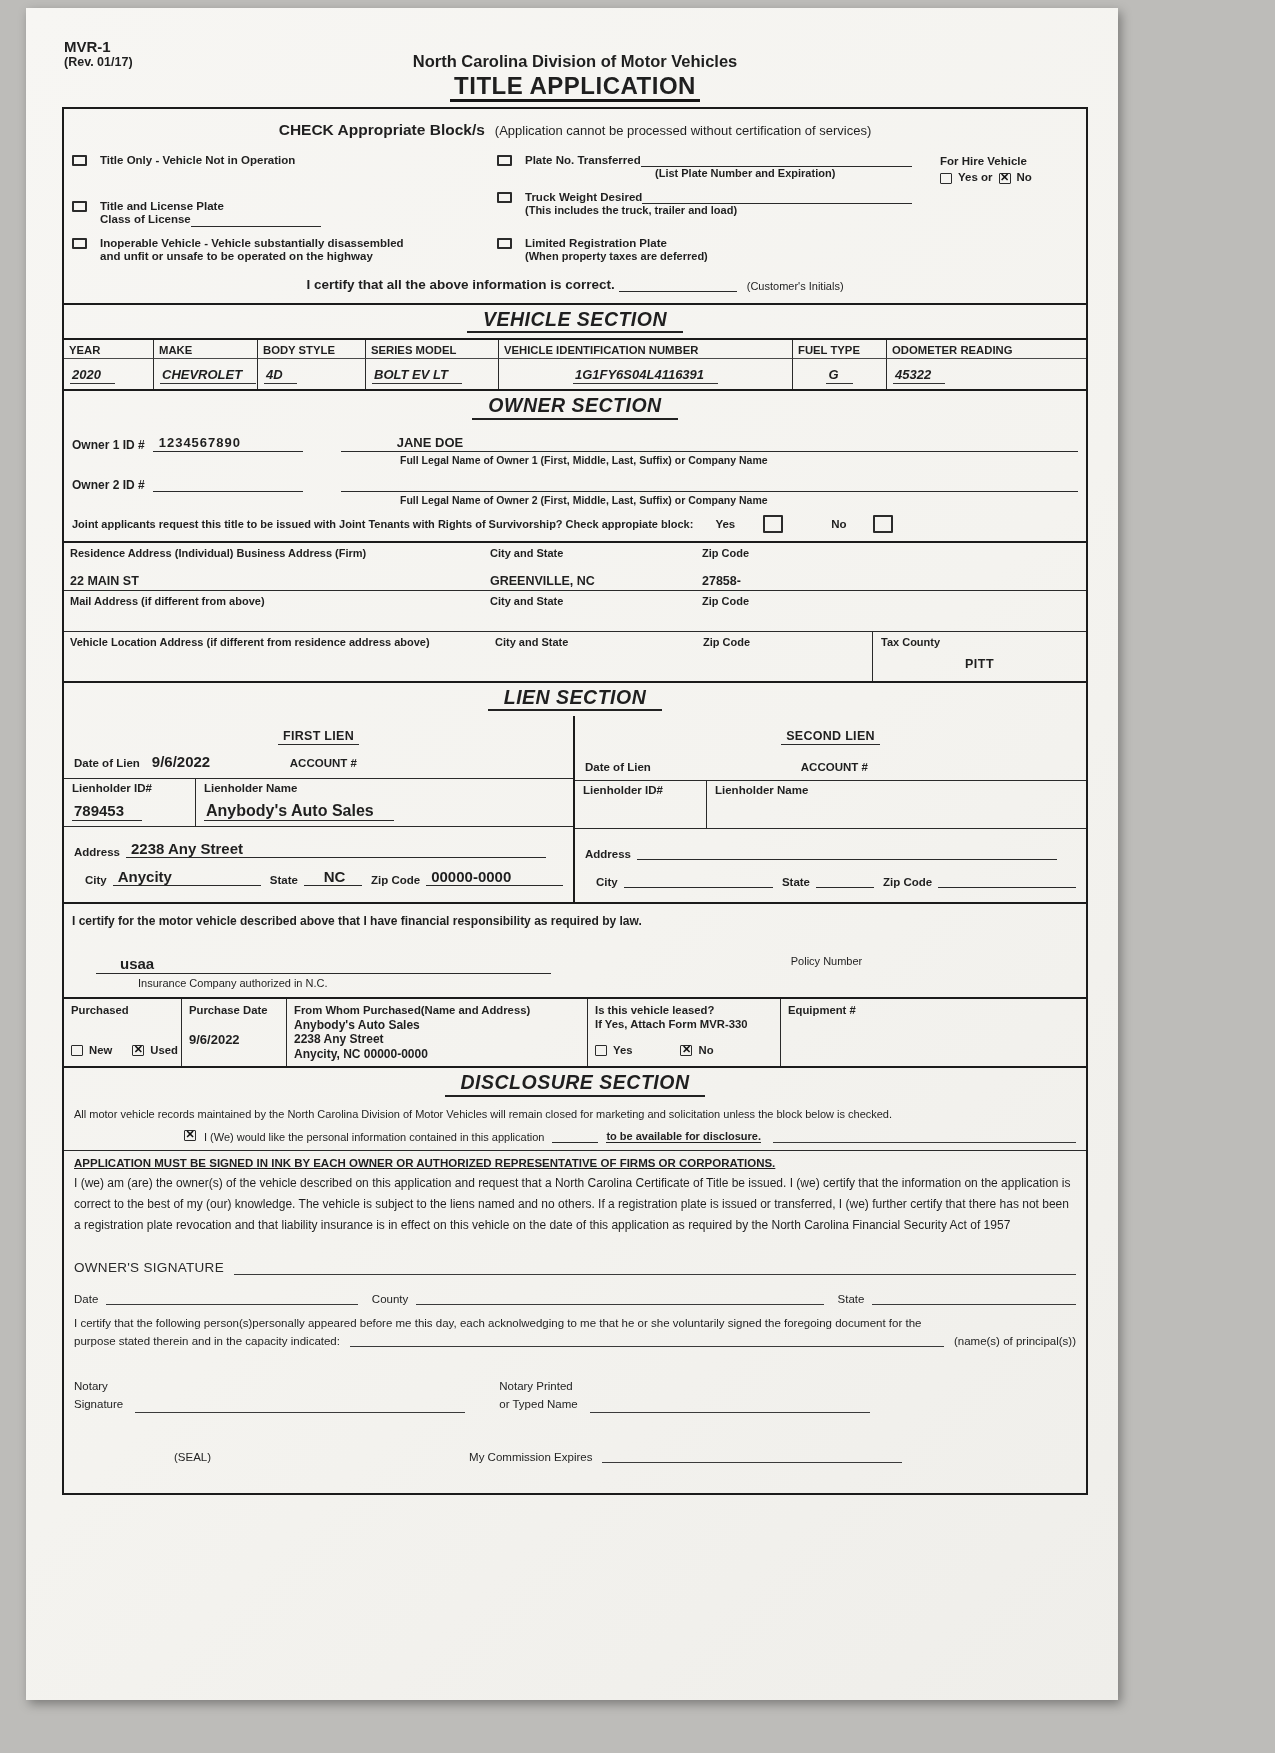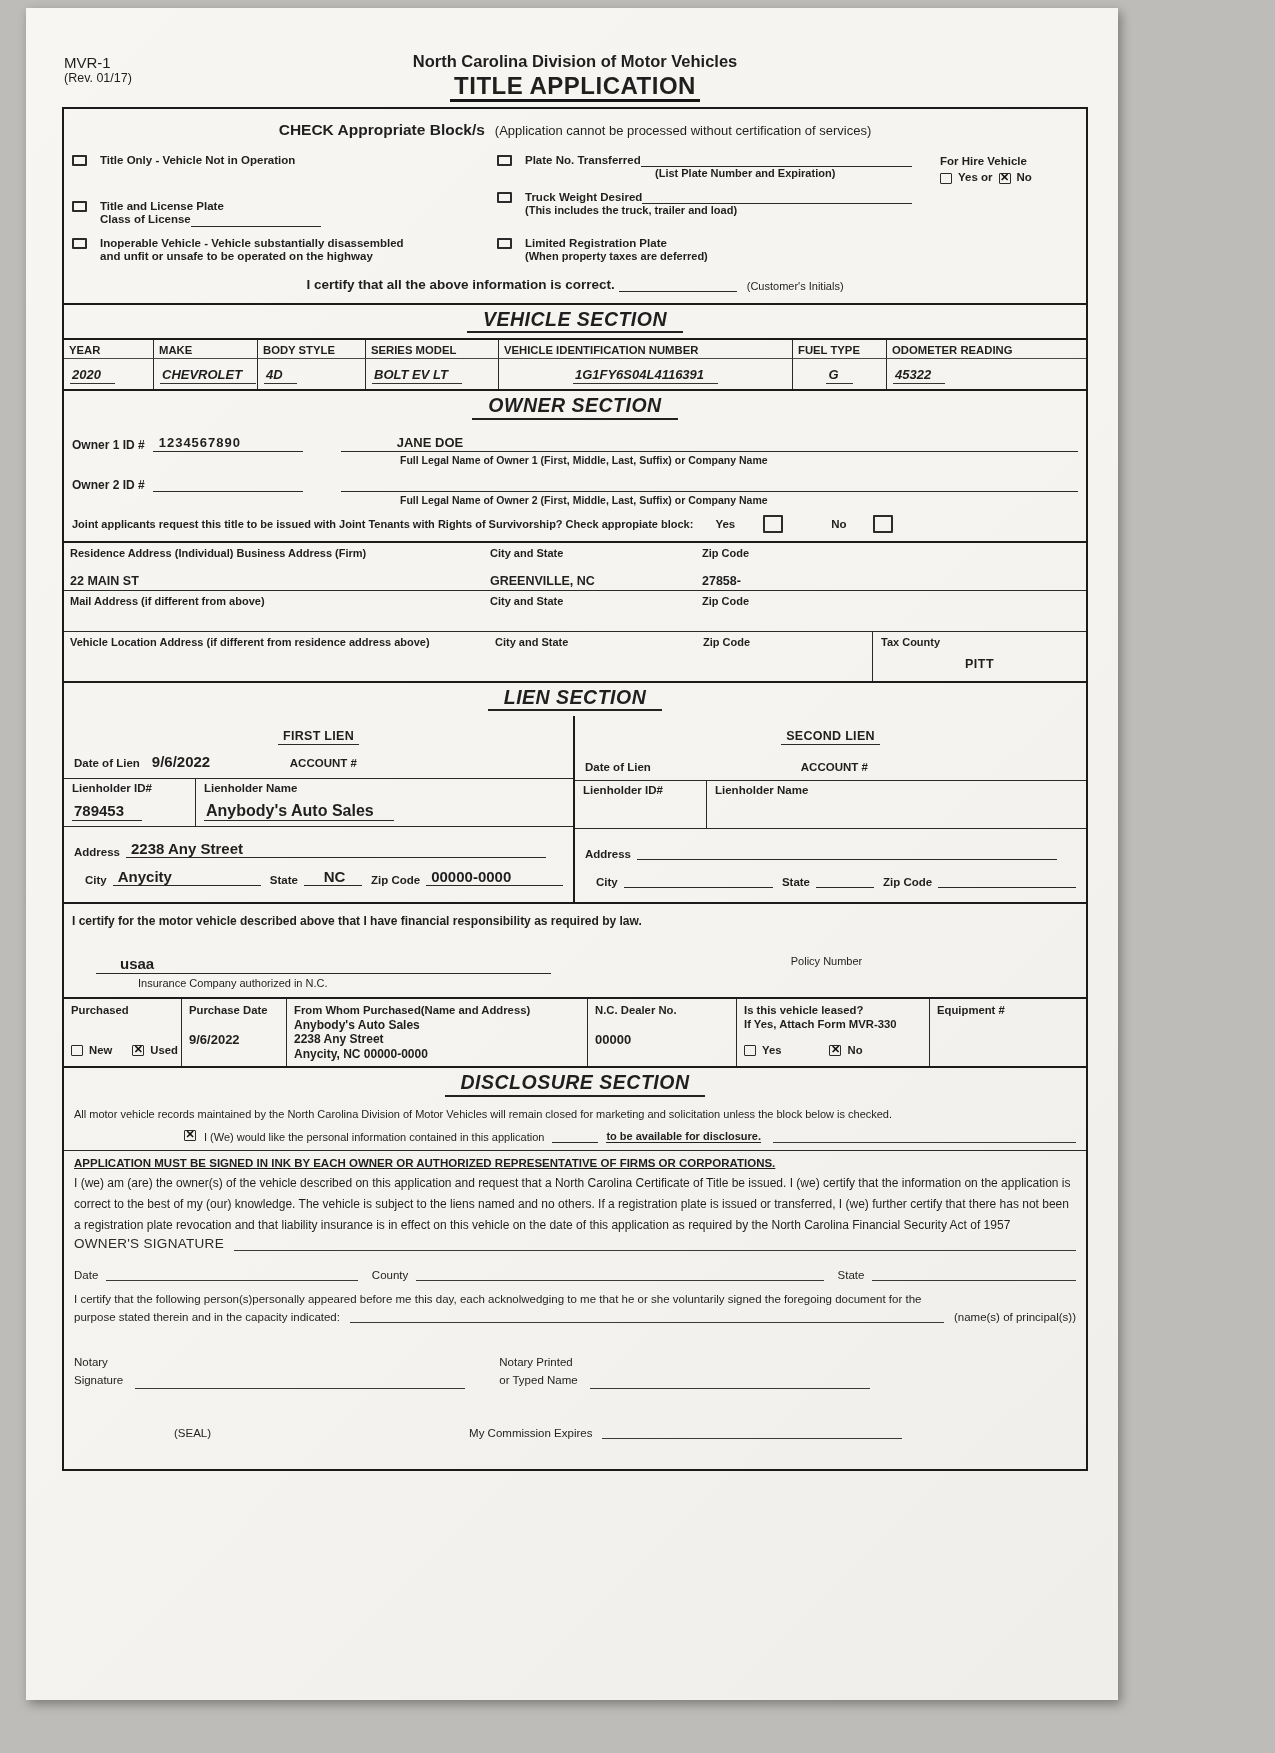--- a/index.html
+++ b/index.html
@@ -3,21 +3,21 @@
 <meta charset="utf-8">
 <style>
   *{margin:0;padding:0;box-sizing:border-box;}
   html,body{width:1275px;height:1753px;}
   body{background:#bdbcb9;font-family:"Liberation Sans",sans-serif;color:#1f1f1f;position:relative;}
   .paper{position:absolute;left:26px;top:8px;width:1092px;height:1692px;
          background:linear-gradient(135deg,#f7f6f3 0%,#f4f3ef 55%,#efeeea 100%);
          box-shadow:3px 4px 10px rgba(0,0,0,.35);}
   
   .page-header{position:relative;width:1026px;margin-left:36px;padding-top:44px;}
-  .form-id{position:absolute;left:2px;top:46px;font-weight:normal;}
+  .form-id{position:absolute;left:2px;top:30px;font-weight:bold;}
   .fnum{font-size:15px;}
   .frev{font-size:12.5px;}
   .agency{text-align:center;font-weight:bold;font-size:16.5px;}
   .doc-title{text-align:center;margin-top:2px;}
   .doc-title span{display:inline-block;font-weight:bold;font-size:24px;letter-spacing:.5px;
                   border-bottom:3px solid #151515;line-height:1.08;padding:0 4px;}
   
   .form-box{width:1026px;margin:5px 0 0 36px;border:2.5px solid #1b1b1b;}
   .sec-head{border-top:2.5px solid #1b1b1b;text-align:center;padding:3px 0 5px;}
   .sec-title{display:inline-block;font-weight:bold;font-style:italic;font-size:19.5px;
@@ -149,21 +149,21 @@
   .d-records{font-size:11px;}
   .d-optin{display:flex;align-items:flex-end;gap:8px;margin:9px 0 0 110px;}
   .d-optin .cb{margin-bottom:2px;}
   .d-optin-text{font-size:11px;}
   .d-optin-phrase{font-size:11px;font-weight:bold;border-bottom:1.3px solid #222;}
   .d-optin .tail{flex:1;margin-left:4px;}
   .d-rule{border-top:1.5px solid #2a2a2a;margin:7px -10px 0;}
   .d-notice{font-weight:bold;font-size:11.5px;text-decoration:underline;margin-top:6px;}
   .d-agree{font-size:12px;line-height:21px;margin-top:4px;}
   .sline{border-bottom:1.2px solid #3a3a3a;height:14px;display:inline-block;}
-  .d-sig-row{display:flex;align-items:flex-end;justify-content:center;}
+  .d-sig-row{display:flex;align-items:flex-end;margin-top:24px;justify-content:center;}
   .d-sig-lbl{font-size:13.5px;color:#2a2a2a;letter-spacing:.3px;}
   .d-sig-row .sline{flex:1;margin-left:10px;}
   .d-dcs-row{display:flex;align-items:flex-end;margin-top:16px;}
   .d-lbl{font-size:11.5px;color:#242424;}
   .f22{flex:2.1;margin:0 14px 0 8px;}
   .f32{flex:3.4;margin:0 14px 0 8px;}
   .f16{flex:1.7;margin-left:8px;}
   .d-ncert{font-size:11.5px;margin-top:10px;line-height:16px;}
   .d-ncert2-row{display:flex;align-items:flex-end;margin-top:2px;}
   .d-ncert2-row .sline{flex:1;margin:0 10px;}
@@ -476,24 +476,20 @@
       <div class="p-cell c2">
         <div class="p-lbl">Purchase Date</div>
         <div class="p-val">9/6/2022</div>
       </div>
       <div class="p-cell c3">
         <div class="p-lbl">From Whom Purchased(Name and Address)</div>
         <div class="p-from">Anybody's Auto Sales</div>
         <div class="p-from">2238 Any Street</div>
         <div class="p-from">Anycity, NC 00000-0000</div>
       </div>
-      <div class="p-cell c4">
-        <div class="p-lbl">N.C. Dealer No.</div>
-        <div class="p-val">00000</div>
-      </div>
       <div class="p-cell c5">
         <div class="p-lbl">Is this vehicle leased?</div>
         <div class="p-lbl">If Yes, Attach Form MVR-330</div>
         <div class="p-checks">
           <span class="cb sq" data-checked="false"></span>
           <span class="p-lbl">Yes</span>
           <span class="cb sq gap3" data-checked="true"></span>
           <span class="p-lbl">No</span>
         </div>
       </div>

